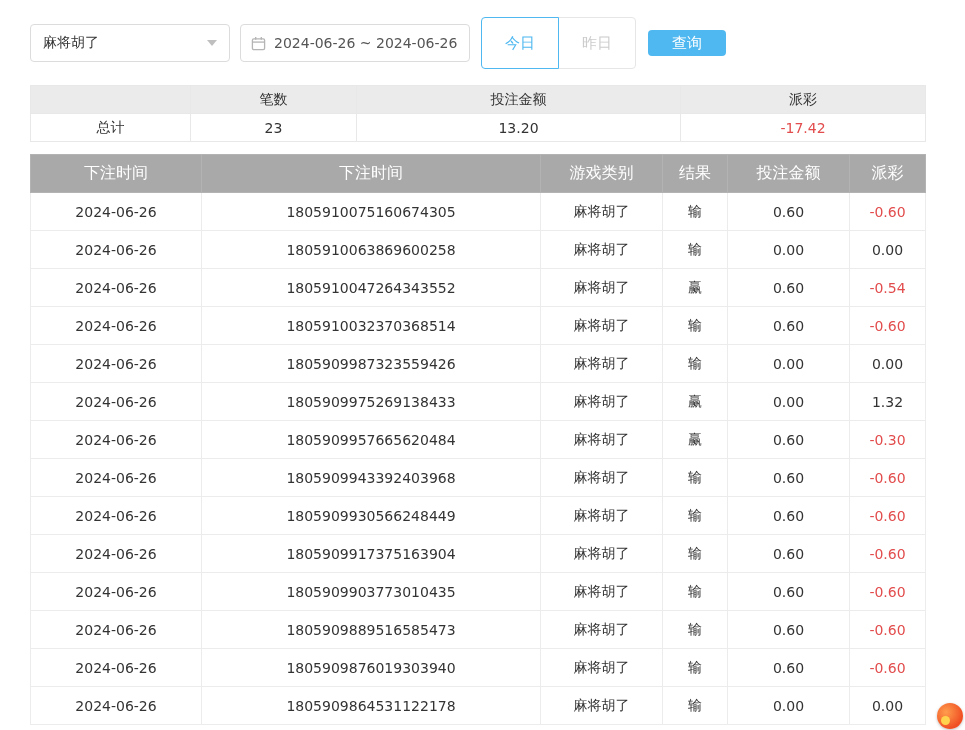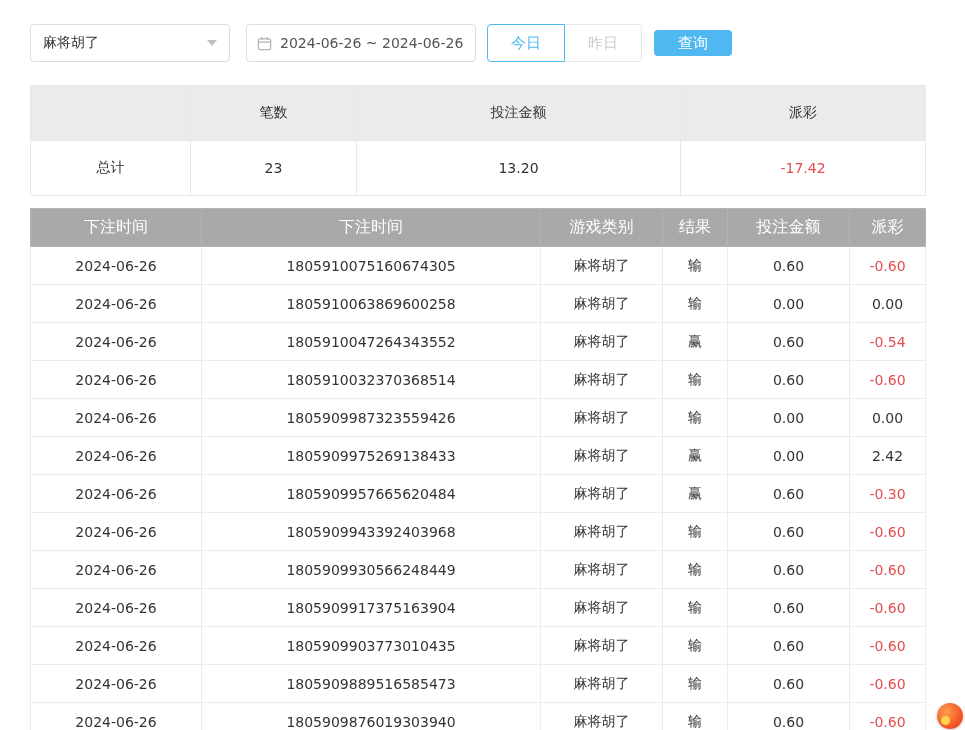--- a/index.html
+++ b/index.html
@@ -9,39 +9,39 @@
 
   .page { padding:24px 0 0 30px; width:925px; }
 
   
   .filter-bar { display:flex; align-items:center; height:38px; margin-bottom:23px; }
   .select-box { width:200px; height:38px; border:1px solid #dcdcdc; border-radius:4px;
     display:flex; align-items:center; justify-content:space-between; padding:0 12px;
     background:#fff; cursor:pointer; }
   .select-box .caret { width:0; height:0; border-left:5px solid transparent;
     border-right:5px solid transparent; border-top:6px solid #bfbfbf; }
-  .date-box { margin-left:16px; width:230px; height:38px; border:1px solid #dcdcdc;
+  .date-box { margin-left:10px; width:230px; height:38px; border:1px solid #dcdcdc;
     border-radius:4px; display:flex; align-items:center; padding:0 10px; gap:8px;
     background:#fff; color:#555; cursor:pointer; }
   .cal-icon { display:inline-flex; }
   .segmented { display:flex; margin-left:11px; }
-  .seg-btn { width:78px; height:38px; background:#fff; border:1px solid #e6e6e6;
+  .seg-btn { width:78px; height:52px; background:#fff; border:1px solid #e6e6e6;
     color:#ccc; font-size:15px; cursor:pointer; margin-left:-1px;
     font-family:inherit; }
   .seg-btn:first-child { margin-left:0; border-radius:4px 0 0 4px; }
   .seg-btn:last-child { border-radius:0 4px 4px 0; }
   .seg-btn.active { border-color:#4fb8f0; color:#4fb8f0; position:relative; z-index:1; }
   .query-btn { margin-left:12px; width:78px; height:26px; background:#4fb8f0;
     border:none; border-radius:4px; color:#fff; font-size:15px; cursor:pointer;
     font-family:inherit; }
 
   
   table { border-collapse:collapse; table-layout:fixed; width:895px; }
   .summary { margin-bottom:12px; }
-  .summary td { height:55px; text-align:center; border:1px solid #e8e8e8;
+  .summary td { height:28px; text-align:center; border:1px solid #e8e8e8;
     font-size:14px; background:#fff; }
   .summary tr.sum-head td { background:#ebebeb; color:#333; }
 
   
   .records th { height:38px; background:#a9a9a9; color:#fff; font-weight:normal;
     font-size:16px; text-align:center; border:1px solid #b3b3b3; }
   .records td { height:38px; text-align:center; border:1px solid #ececec;
     font-size:14px; color:#333; background:#fff; }
   .red { color:#e24c4c !important; }
 
@@ -165,21 +165,21 @@
           <td>输</td>
           <td>0.00</td>
           <td>0.00</td>
         </tr>
         <tr>
           <td>2024-06-26</td>
           <td>1805909975269138433</td>
           <td>麻将胡了</td>
           <td>赢</td>
           <td>0.00</td>
-          <td>2.42</td>
+          <td>1.32</td>
         </tr>
         <tr>
           <td>2024-06-26</td>
           <td>1805909957665620484</td>
           <td>麻将胡了</td>
           <td>赢</td>
           <td>0.60</td>
           <td class="red">-0.30</td>
         </tr>
         <tr>

